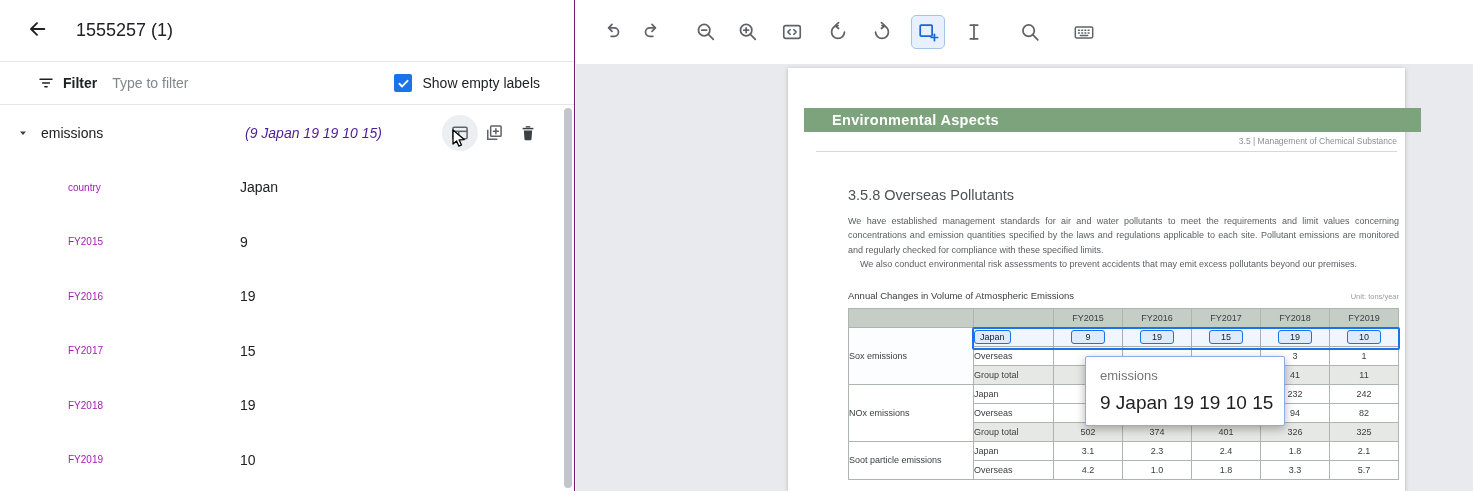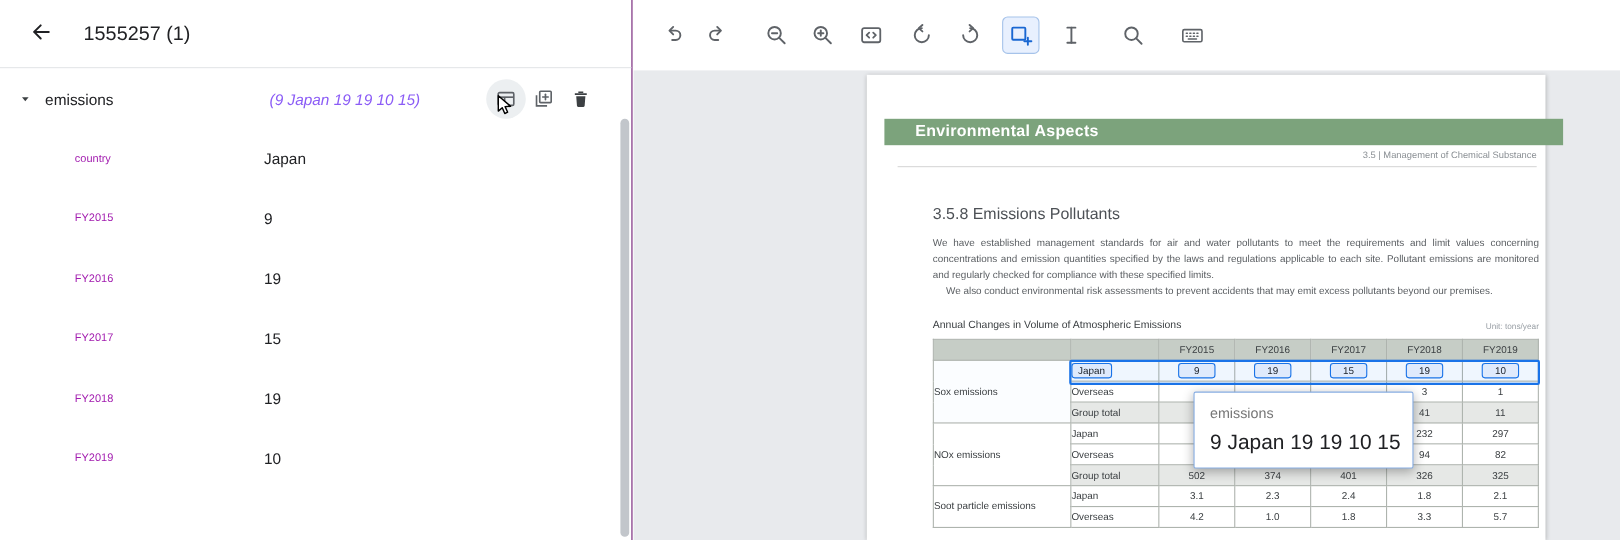--- a/index.html
+++ b/index.html
@@ -14,21 +14,21 @@
   .filter-label{font-size:14px;font-weight:bold;color:#202124;margin-left:8px;}
   .filter-input{border:none;outline:none;font-size:14px;color:#202124;margin-left:13px;width:210px;font-family:"Liberation Sans",sans-serif;}
   .filter-input::placeholder{color:#80868b;}
   .show-empty{margin-left:auto;display:flex;align-items:center;gap:10px;cursor:pointer;}
   .checkbox{width:18px;height:18px;border-radius:2px;background:#1a73e8;display:flex;align-items:center;justify-content:center;}
   .show-empty-text{font-size:14px;color:#202124;}
 
   .group-row{position:relative;height:55px;display:flex;align-items:center;}
   .caret{margin-left:17px;display:flex;}
   .group-name{margin-left:12px;font-size:14px;color:#202124;}
-  .group-summary{position:absolute;left:245px;font-size:14px;font-style:italic;color:#8b5cf6;}
+  .group-summary{position:absolute;left:245px;font-size:14px;font-style:italic;color:#4c1d95;}
   .row-actions{position:absolute;right:36px;display:flex;align-items:center;gap:14px;}
   .icon-btn{position:relative;width:20px;height:20px;border:none;background:none;padding:0;cursor:pointer;display:flex;align-items:center;justify-content:center;}
   .hover-circle{position:absolute;left:-8px;top:-8px;width:36px;height:36px;border-radius:50%;background:#eceff1;z-index:0;}
   .icon-btn svg{position:relative;z-index:1;}
   .mouse-cursor{position:absolute;left:451px;top:24px;z-index:10;pointer-events:none;}
 
   .child-row{position:relative;height:54.5px;display:flex;align-items:center;}
   .child-label{padding-left:68px;font-size:10px;color:#a21caf;}
   .child-value{position:absolute;left:240px;font-size:14px;color:#202124;}
   .panel-scrollbar{position:absolute;right:2px;top:108px;width:8px;height:380px;background:#c2c6cb;border-radius:4px;}
@@ -79,20 +79,39 @@
         <span>
           <svg width="22" height="22" viewBox="0 0 24 24" fill="none" stroke="#202124" stroke-width="2" stroke-linecap="round" stroke-linejoin="round">
               <path d="M20 12 H6"></path>
               <path d="M12 5.5 L5.5 12 L12 18.5"></path>
             </svg>
         </span>
       </button>
       <div class="doc-title">1555257 (1)</div>
     </div>
 
+    <div class="filter-row">
+      <span style="display:flex;">
+        <svg width="18" height="18" viewBox="0 0 24 24" fill="none" stroke="#202124" stroke-width="2" stroke-linecap="round">
+            <path d="M4 7 h16"></path>
+            <path d="M7.5 12 h9"></path>
+            <path d="M10.5 17 h3"></path>
+          </svg>
+      </span>
+      <span class="filter-label">Filter</span>
+      <input class="filter-input" type="text" placeholder="Type to filter" style="">
+      <label class="show-empty">
+        <span class="checkbox">
+          <svg width="13" height="13" viewBox="0 0 24 24" fill="none" stroke="#fff" stroke-width="3.4" stroke-linecap="round" stroke-linejoin="round">
+              <path d="M4.5 12.5 L9.5 17.5 L19.5 7"></path>
+            </svg>
+        </span>
+        <span class="show-empty-text">Show empty labels</span>
+      </label>
+    </div>
 
     <div class="group-row">
       <span class="caret">
         <svg width="12" height="12" viewBox="0 0 24 24">
             <path d="M6 9 l6 7 6-7 z" fill="#3c4043"></path>
           </svg>
       </span>
       <span class="group-name">emissions</span>
       <span class="group-summary">(9 Japan 19 19 10 15)</span>
       <div class="row-actions">
@@ -257,21 +276,21 @@
             <path d="M6 10 h1 M9.5 10 h1 M13 10 h1 M16.5 10 h1 M6 13 h1 M9.5 13 h1 M13 13 h1 M16.5 13 h1 M8 15.8 h8"></path>
           </svg>
         </span>
       </button>
   </div>
 
   <div class="doc-area">
     <div class="page">
       <div class="banner">Environmental Aspects</div>
       <div class="section-ref">3.5  |  Management of Chemical Substance</div>
-      <div class="doc-heading">3.5.8 Emissions Pollutants</div>
+      <div class="doc-heading">3.5.8 Overseas Pollutants</div>
       <div class="doc-paras">
         <p>We have established management standards for air and water pollutants to meet the requirements and limit values concerning concentrations and emission quantities specified by the laws and regulations applicable to each site. Pollutant emissions are monitored and regularly checked for compliance with these specified limits.</p>
         <p class="indent">We also conduct environmental risk assessments to prevent accidents that may emit excess pollutants beyond our premises.</p>
       </div>
       <div class="caption-row">
         <span class="tbl-caption">Annual Changes in Volume of Atmospheric Emissions</span>
         <span class="tbl-unit">Unit: tons/year</span>
       </div>
       <div class="table-wrap">
         <table class="doc-table">
@@ -312,21 +331,21 @@
                 <td class="c-val">41</td>
                 <td class="c-val">11</td>
               </tr>
               <tr>
                 <td class="c-group" rowspan="3">NOx emissions</td>
                 <td class="c-sub">Japan</td>
                 <td class="c-val"></td>
                 <td class="c-val"></td>
                 <td class="c-val"></td>
                 <td class="c-val">232</td>
-                <td class="c-val">297</td>
+                <td class="c-val">242</td>
               </tr>
               <tr>
                 <td class="c-sub">Overseas</td>
                 <td class="c-val"></td>
                 <td class="c-val"></td>
                 <td class="c-val"></td>
                 <td class="c-val">94</td>
                 <td class="c-val">82</td>
               </tr>
               <tr class="total">

